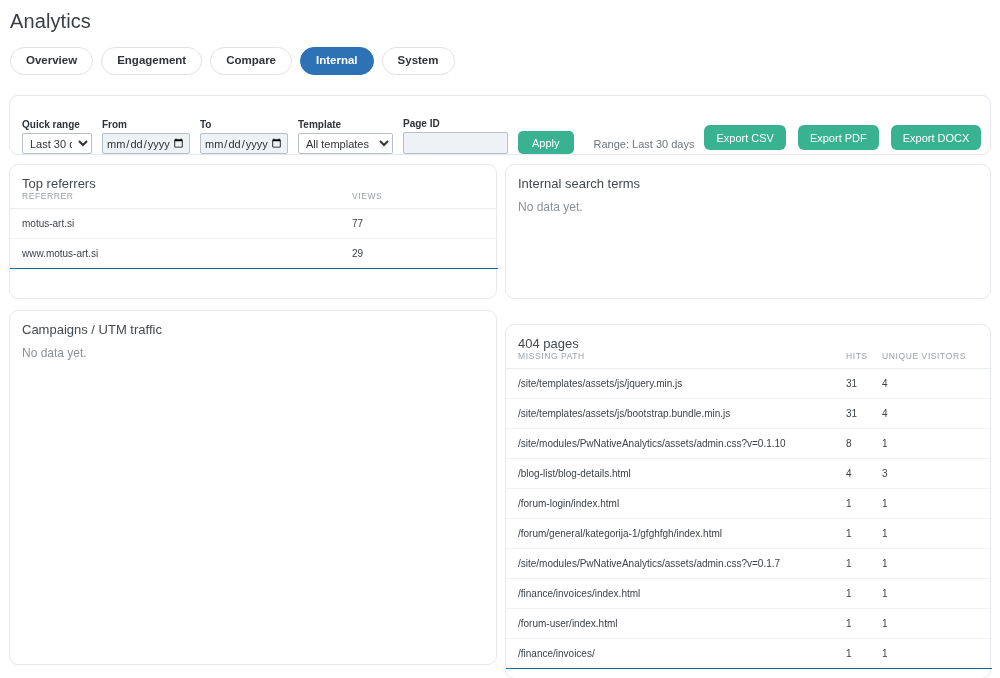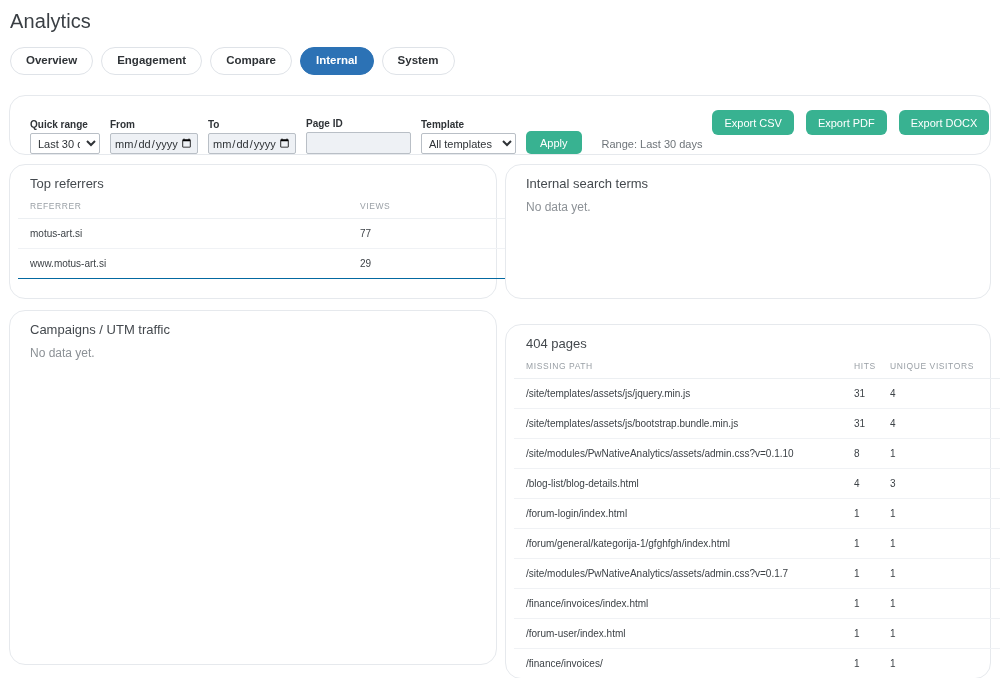--- a/index.html
+++ b/index.html
@@ -47,23 +47,22 @@
   .tab.active {
     background: #2c72b5;
     border-color: #2c72b5;
     color: #ffffff;
   }
 
   
   .card {
     background: #ffffff;
     border: 1px solid #e6e9ed;
-    border-radius: 16px;
+    border-radius: 9px;
     position: absolute;
-    padding-left: 8px;
   }
   .card-title {
     font-size: 13px;
     font-weight: 400;
     color: #44494e;
     margin: 0;
     padding: 11px 0 0 12px;
   }
   .empty-note {
     font-size: 12px;
@@ -118,34 +117,33 @@
     white-space: nowrap;
   }
   .btn.apply { padding: 0 14px; margin-bottom: 0; }
   .spacer { flex: 1 1 auto; }
   .range-note {
     font-size: 11px;
     color: #6e7479;
     margin-bottom: 4px;
     white-space: nowrap;
   }
-  .export-group { display: flex; gap: 12px; margin-bottom: 19px; }
+  .export-group { display: flex; gap: 12px; margin-bottom: 4px; }
   .export-group .btn { height: 25px; border-radius: 6px; }
 
   
   #referrers-card { left: 9px;  top: 164px; width: 488px; height: 135px; }
   #search-card    { left: 505px; top: 164px; width: 486px; height: 135px; }
   #campaigns-card { left: 9px;  top: 310px; width: 488px; height: 355px; }
   #notfound-card  { left: 505px; top: 324px; width: 486px; height: 355px; }
 
   
   table.data {
     width: 100%;
     border-collapse: collapse;
-    margin-top: 10px;
     table-layout: fixed;
   }
   table.data th {
     font-size: 8.5px;
     font-weight: 400;
     letter-spacing: .6px;
     color: #9aa0a6;
     text-transform: uppercase;
     text-align: left;
     padding: 0 0 7px 0;
@@ -202,29 +200,29 @@
         <label class="field-label">From</label>
         <input class="date" type="date" placeholder="dd/mm/yyyy" style="">
       </div>
 
       <div class="field">
         <label class="field-label">To</label>
         <input class="date" type="date" placeholder="dd/mm/yyyy" style="">
       </div>
 
       <div class="field">
-        <label class="field-label">Page ID</label>
-        <input class="pageid" type="text" placeholder="" style="">
-      </div>
-
-      <div class="field">
         <label class="field-label">Template</label>
         <select class="tpl">
           <option>All templates</option>
         </select>
+      </div>
+
+      <div class="field">
+        <label class="field-label">Page ID</label>
+        <input class="pageid" type="text" placeholder="" style="">
       </div>
 
       <button class="btn apply">Apply</button>
 
       <div class="spacer"></div>
 
       <span class="range-note">Range: Last 30 days</span>
 
       <div class="export-group">
         <button class="btn">Export CSV</button>

